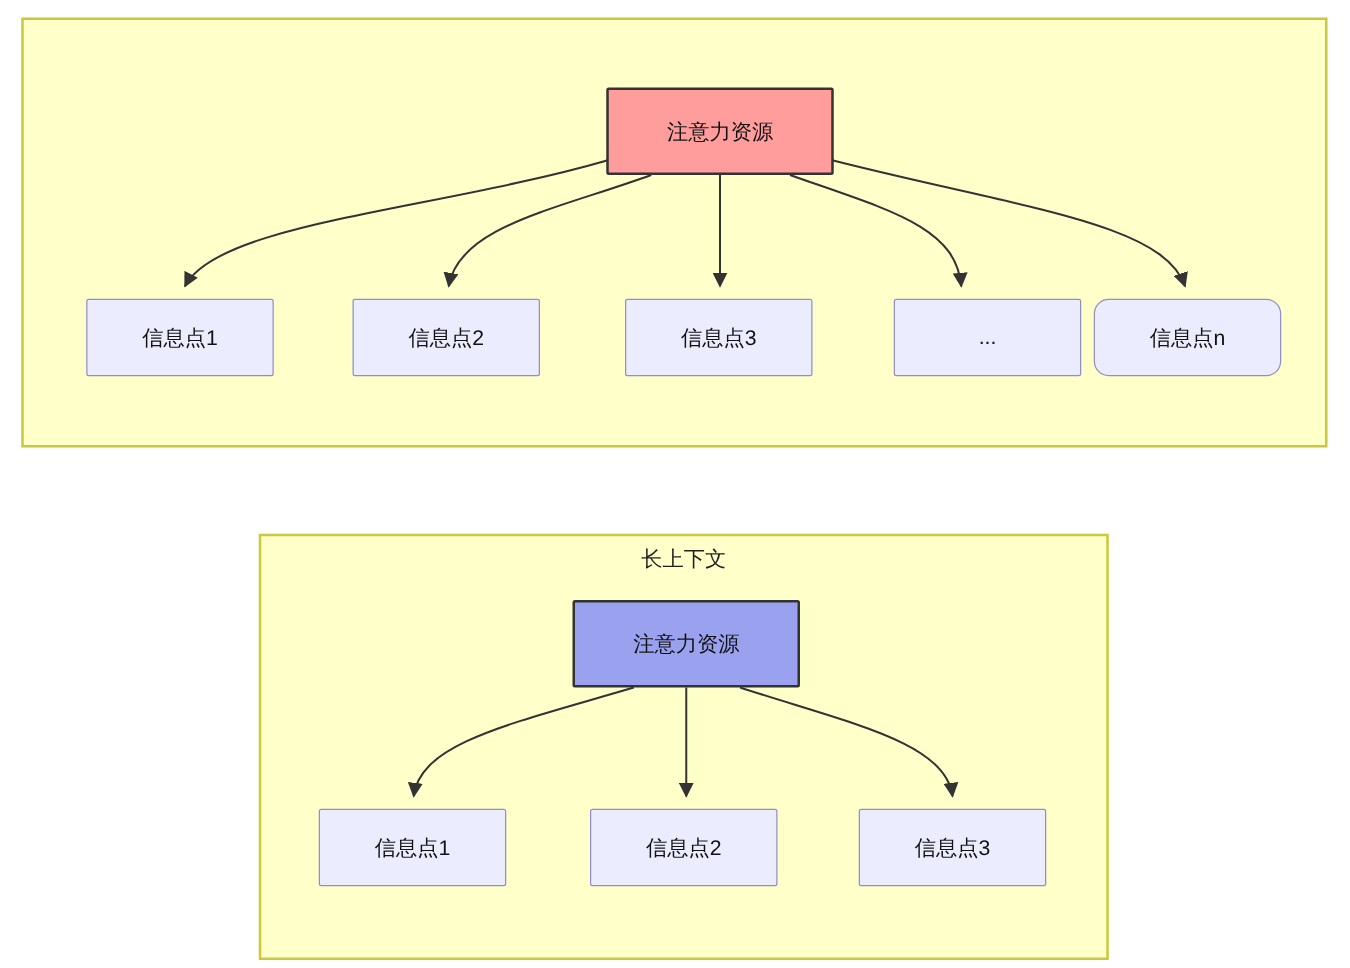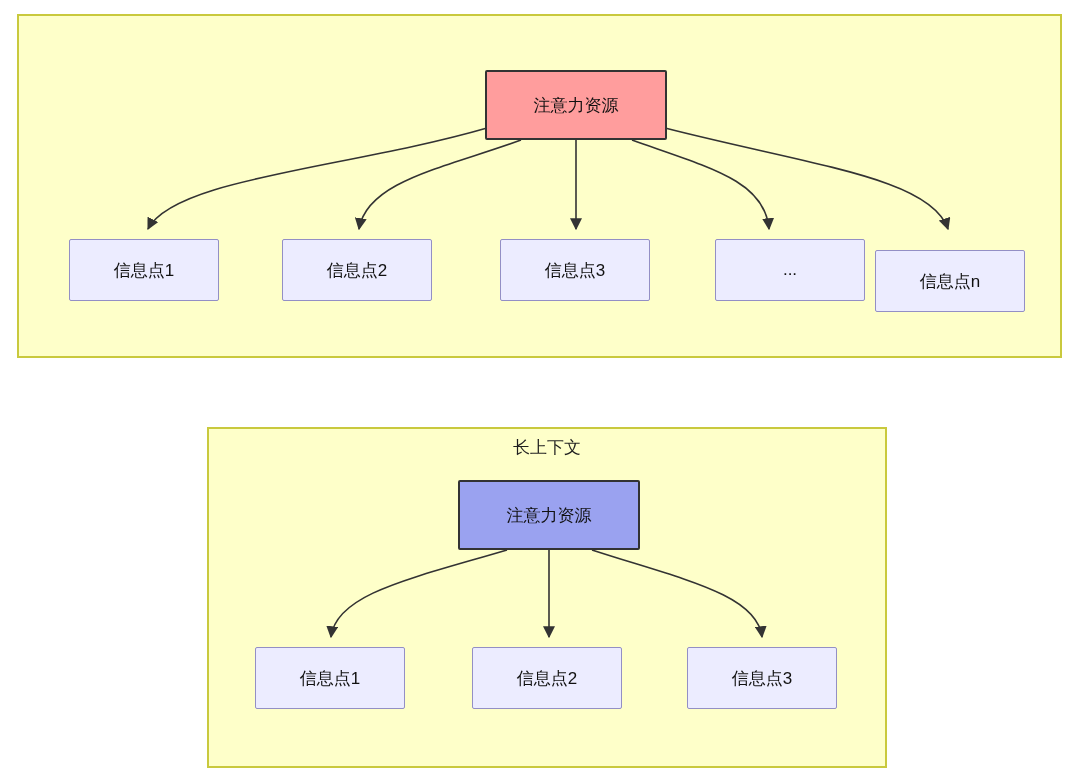--- a/index.html
+++ b/index.html
@@ -56,21 +56,21 @@
   .node.target {
     background: var(--node-fill, #ececff);
     border: 1.5px solid var(--node-border, #938fc5);
     width: 150px; height: 62px;
   }
   
   .lc-t1 { left: 50px;  top: 223px; }
   .lc-t2 { left: 263px; top: 223px; }
   .lc-t3 { left: 481px; top: 223px; }
   .lc-t4 { left: 696px; top: 223px; width: 110px; }
-  .lc-t5 { left: 856px; top: 234px; }
+  .lc-t5 { left: 856px; top: 223px; border-radius: 12px; }
   
   .sc-t1 { left: 46px;  top: 218px; }
   .sc-t2 { left: 263px; top: 218px; }
   .sc-t3 { left: 478px; top: 218px; }
   .edges {
     position: absolute;
     left: 0; top: 0;
     pointer-events: none;
   }
   .edges path.link {

